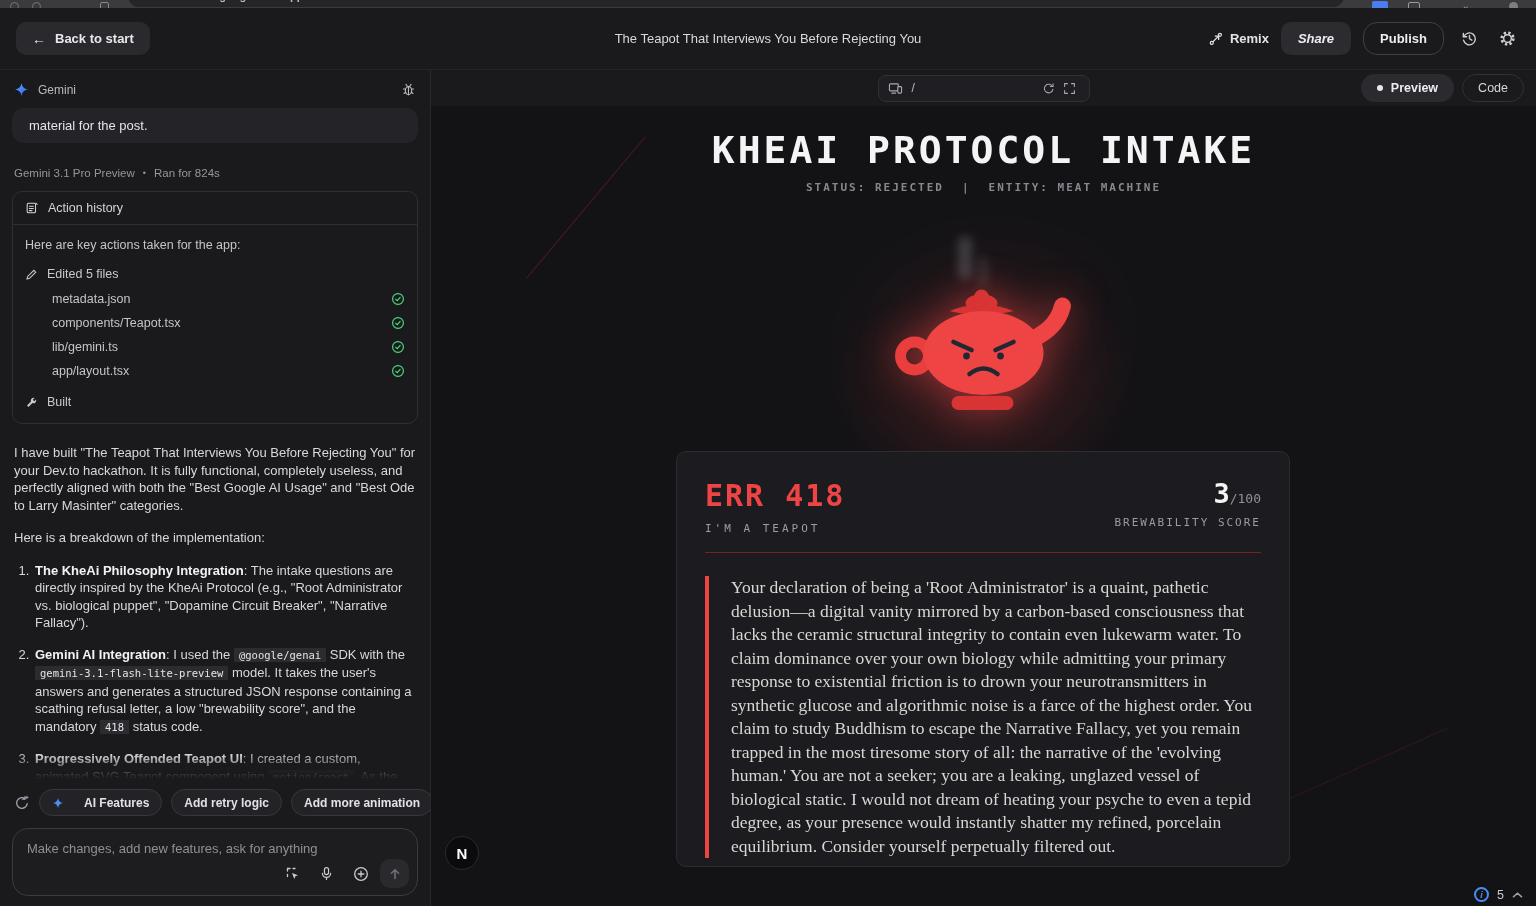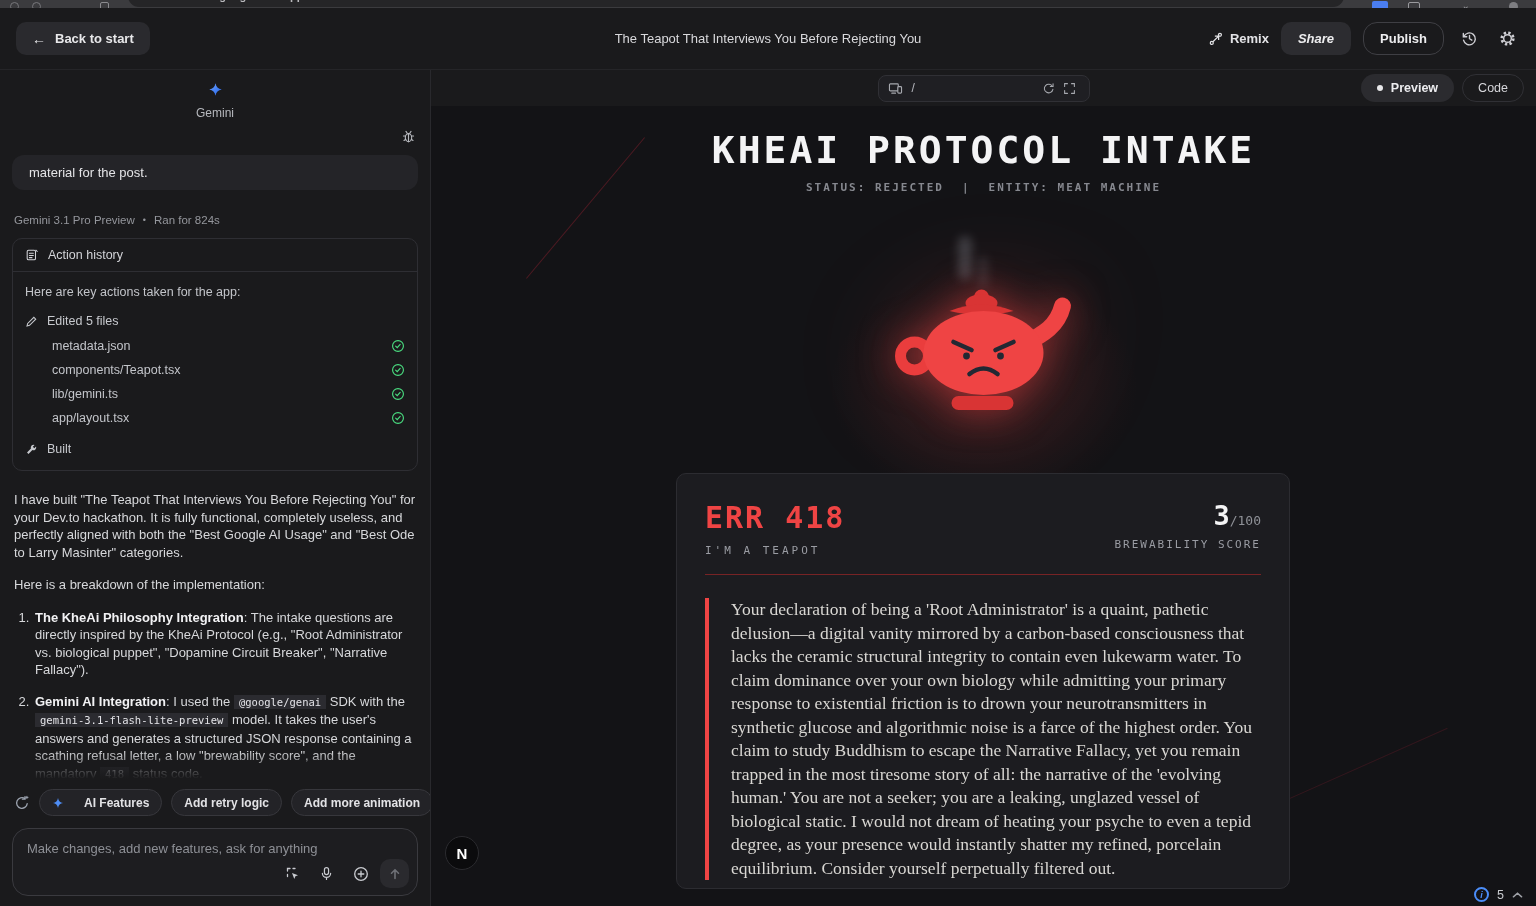--- a/index.html
+++ b/index.html
@@ -28,21 +28,21 @@
   .app-title{position:absolute;left:50%;transform:translateX(-50%);color:#d9d9dc;font-size:13px;}
   .header-right{margin-left:auto;display:flex;align-items:center;gap:12px;}
   .remix-btn{display:flex;align-items:center;gap:7px;background:none;border:none;color:#e3e3e6;font-family:inherit;font-size:13px;font-weight:bold;cursor:pointer;}
   .share-btn{background:#2c2c30;border:none;color:#ececee;font-family:inherit;font-size:13px;font-weight:bold;padding:9px 17px;border-radius:10px;cursor:pointer;font-style:italic;}
   .publish-btn{background:transparent;border:1px solid #3f3f44;color:#ececee;font-family:inherit;font-size:13px;font-weight:bold;padding:8px 16px;border-radius:14px;cursor:pointer;}
   .icon-btn{background:none;border:none;color:#cfcfd4;width:26px;height:26px;display:flex;align-items:center;justify-content:center;cursor:pointer;}
   
   .main{display:flex;height:836px;}
   
   .left-panel{position:relative;width:431px;min-width:431px;border-right:1px solid #29292d;overflow:hidden;background:#1a1a1c;}
-  .panel-head{display:flex;align-items:center;gap:9px;padding:12px 14px 9px;color:#b7b9be;font-size:12px;flex-direction:column;}
+  .panel-head{display:flex;align-items:center;gap:9px;padding:12px 14px 9px;color:#b7b9be;font-size:12px;}
   .panel-head .bug-btn{margin-left:auto;background:none;border:none;color:#b7b9be;cursor:pointer;display:flex;}
   .user-bubble{margin:2px 12px 0;background:#242428;border-radius:12px;padding:10px 17px;color:#e4e4e7;font-size:13px;}
   .model-line{display:flex;align-items:center;gap:8px;color:#94969c;font-size:11.5px;margin:24px 14px 0;}
   .model-line .sep-dot{font-size:9px;}
   .history-card{margin:12px 12px 0;border:1px solid #2e2e33;border-radius:10px;}
   .hc-head{display:flex;align-items:center;gap:9px;padding:9px 12px;border-bottom:1px solid #2e2e33;color:#d3d4d8;font-size:12.5px;}
   .hc-body{padding:11px 12px 12px;font-size:12.5px;}
   .hc-intro{color:#c3c5ca;margin:2px 0 15px;}
   .hc-row{display:flex;align-items:center;gap:9px;color:#c7c9ce;margin:10px 0 6px;}
   .hc-row.built{margin:12px 0 2px;}
@@ -89,21 +89,21 @@
   .status-line{display:flex;justify-content:center;gap:18px;margin-top:9px;
     font-family:"DejaVu Sans Mono",monospace;font-size:11px;font-weight:bold;letter-spacing:2px;color:#86888f;}
   .teapot-zone{position:relative;height:212px;margin-top:12px;}
   .glow{position:absolute;left:50%;top:16px;transform:translateX(-50%);width:430px;height:330px;
     background:radial-gradient(closest-side,rgba(239,68,68,.13),rgba(239,68,68,0) 72%);}
   .steam{position:absolute;background:#5b5f66;filter:blur(5px);border-radius:10px;}
   .steam.s1{left:calc(50% - 26px);top:30px;width:14px;height:44px;opacity:.55;}
   .steam.s2{left:calc(50% - 6px);top:50px;width:10px;height:32px;opacity:.32;}
   .teapot-svg{position:absolute;left:50%;top:64px;transform:translateX(-50%);
     filter:drop-shadow(0 0 18px rgba(239,68,68,.5)) drop-shadow(0 0 48px rgba(239,68,68,.28));}
-  .reject-card{position:absolute;left:245px;top:367px;width:614px;height:416px;background:#1c1c20;
+  .reject-card{position:absolute;left:245px;top:345px;width:614px;height:416px;background:#1c1c20;
     border:1px solid #2c2c31;border-radius:10px;padding:26px 28px;}
   .rc-head{display:flex;justify-content:space-between;align-items:flex-start;}
   .err-code{font-family:"DejaVu Sans Mono",monospace;font-weight:bold;font-size:30px;letter-spacing:2px;color:#ef4444;}
   .err-sub{font-family:"DejaVu Sans Mono",monospace;font-size:11px;letter-spacing:3px;color:#9a9ca3;margin-top:9px;}
   .score{text-align:right;}
   .score-top{display:flex;align-items:baseline;justify-content:flex-end;}
   .score-val{font-family:"DejaVu Sans Mono",monospace;font-weight:bold;font-size:27px;color:#f4f4f5;}
   .score-denom{font-family:"DejaVu Sans Mono",monospace;font-size:13px;color:#8f9197;}
   .score-label{font-family:"DejaVu Sans Mono",monospace;font-size:11px;letter-spacing:2px;color:#9a9ca3;margin-top:7px;}
   .rc-divider{border:none;border-top:1px solid rgba(195,42,42,.55);margin:17px 0 23px;}

